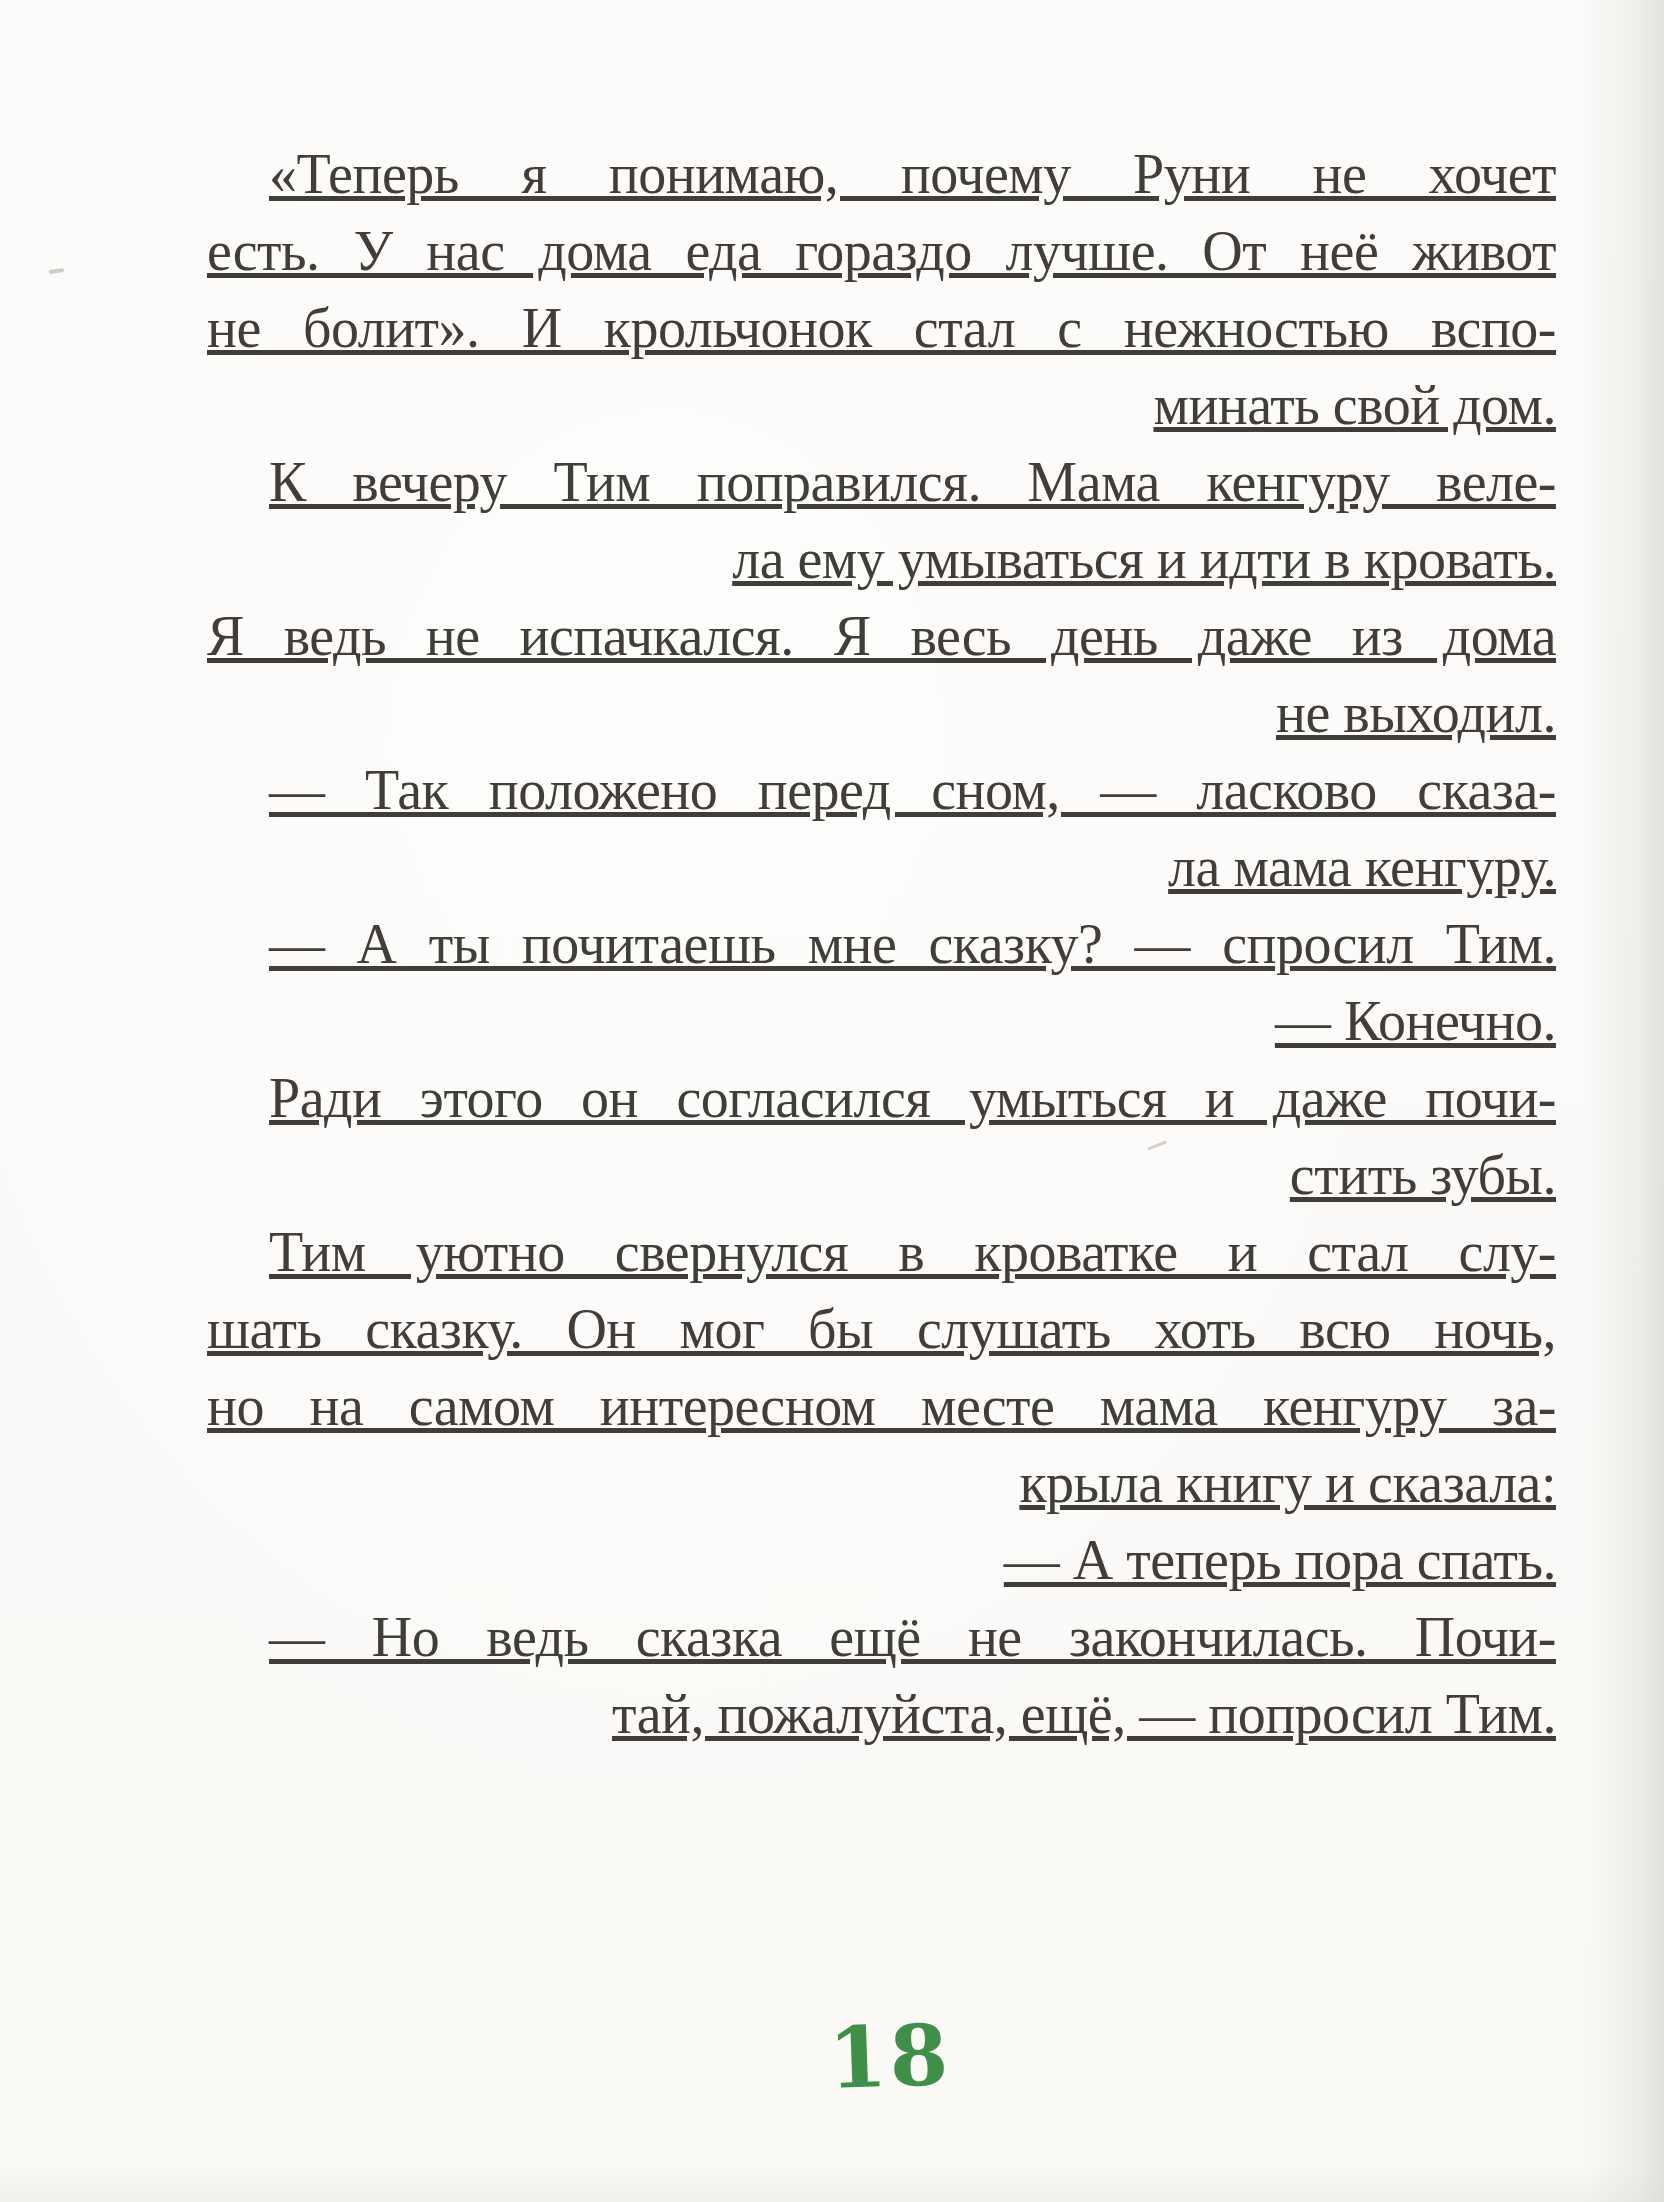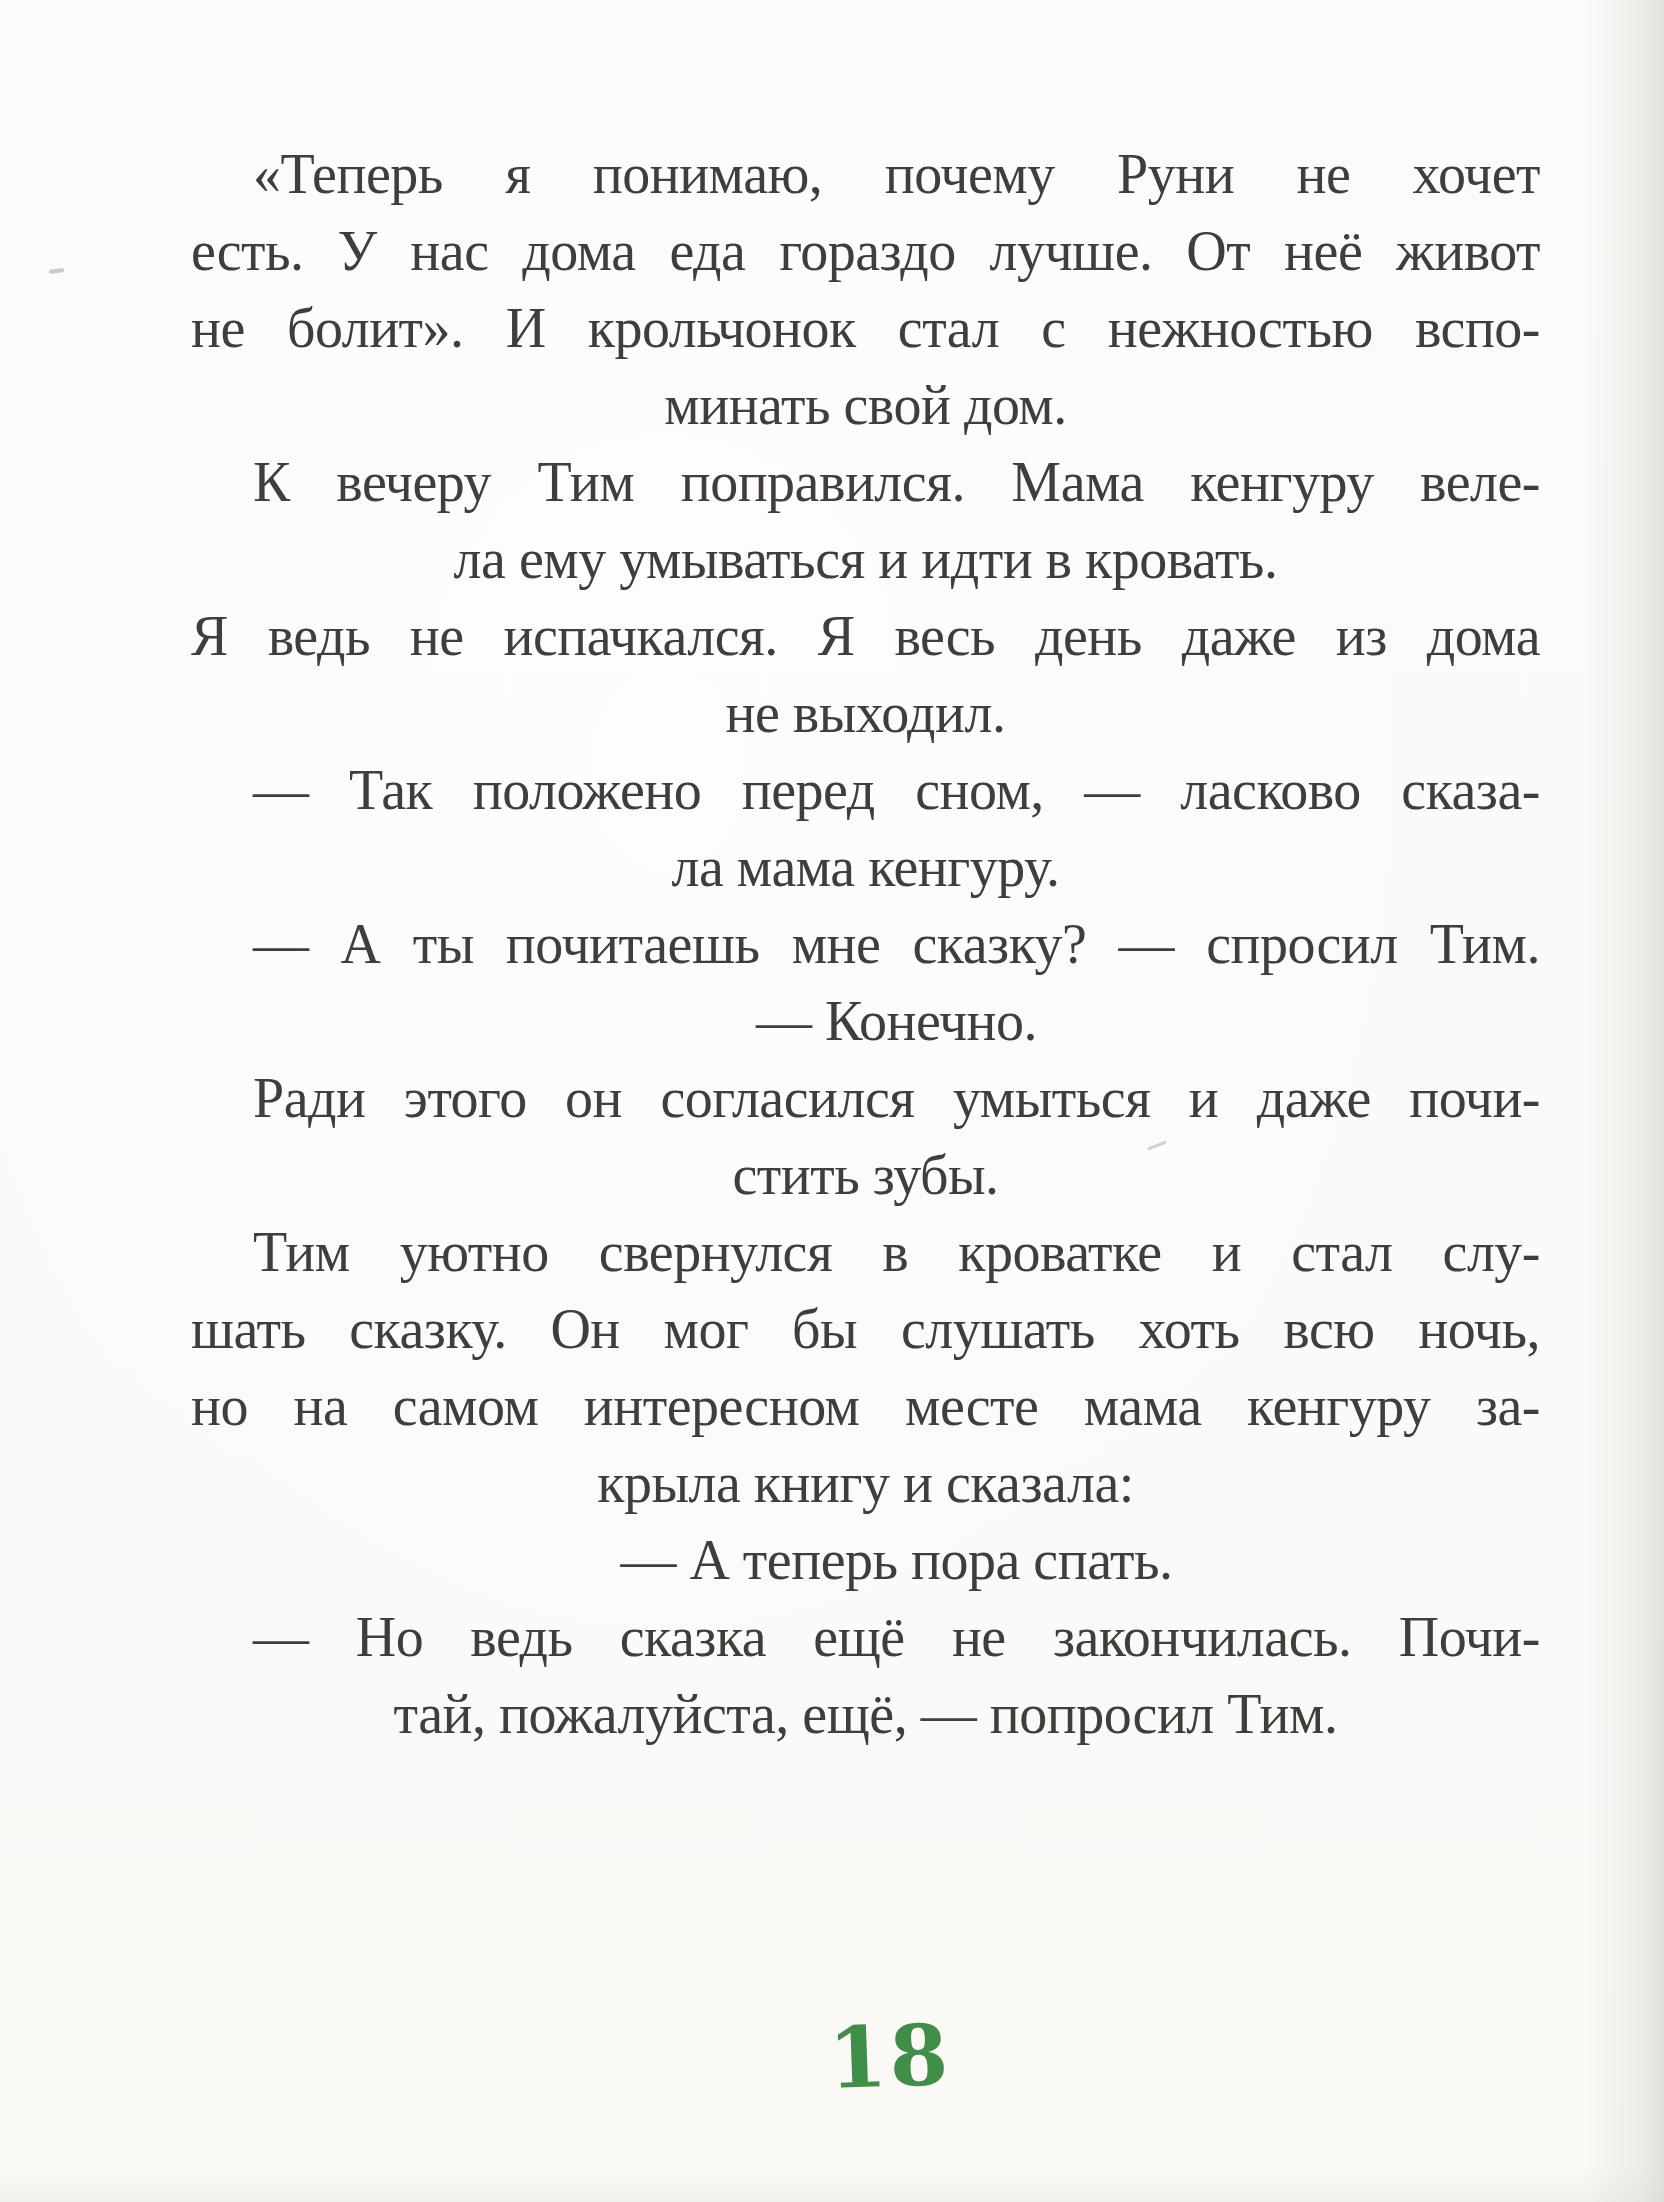--- a/index.html
+++ b/index.html
@@ -32,32 +32,33 @@
     position: absolute;
     left: 0;
     bottom: 0;
     width: 100%;
     height: 36px;
     background: linear-gradient(to bottom, rgba(214,212,206,0) 0%, rgba(214,212,206,0.25) 100%);
     pointer-events: none;
   }
   .text-block {
     position: absolute;
-    left: 191px;
+    left: 207px;
     top: 136px;
     width: 1349px;
+    text-decoration: underline;
   }
   .line {
     font-size: 56px;
     line-height: 77px;
     height: 77px;
     letter-spacing: -0.5px;
     white-space: normal;
     overflow: visible;
-    text-align: center;
+    text-align: right;
   }
   .line.justify {
     text-align: justify;
     text-align-last: justify;
   }
   .line.indent {
     padding-left: 62px;
   }
   .page-number {
     position: absolute;

